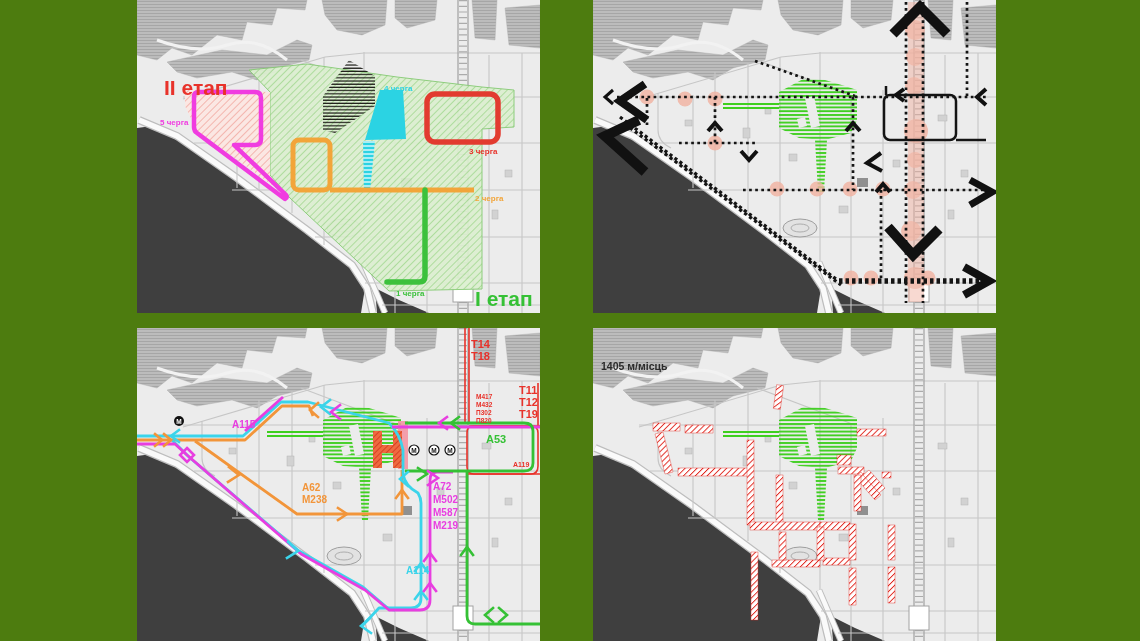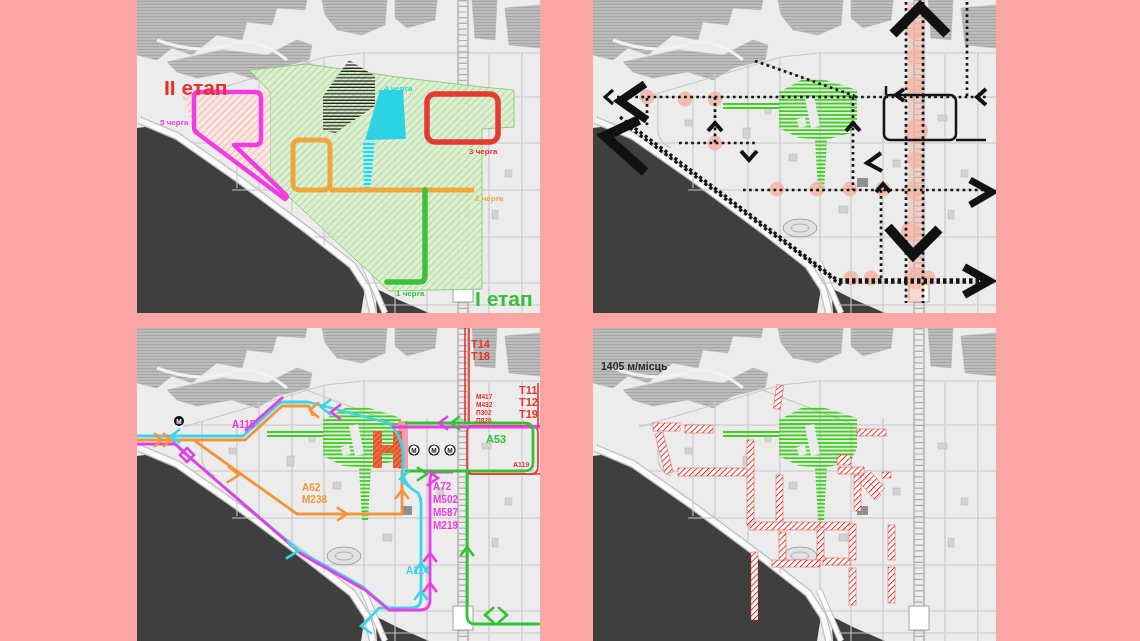--- a/index.html
+++ b/index.html
@@ -1,16 +1,16 @@
 <!DOCTYPE html>
 <html><head>
 <meta charset="utf-8">
 <style>
   html,body{margin:0;padding:0;background:#fff;}
-  .stage{position:relative;width:1140px;height:641px;background:#fca5a5;overflow:hidden;
+  .stage{position:relative;width:1140px;height:641px;background:#4d7c0f;overflow:hidden;
          font-family:"Liberation Sans",sans-serif;}
   .panel{position:absolute;width:403px;height:313px;display:block;}
   #p-phases {left:137px;top:0;}
   #p-traffic{left:593px;top:0;}
   #p-transit{left:137px;top:328px;}
   #p-parking{left:593px;top:328px;}
   text{font-family:"Liberation Sans","DejaVu Sans",sans-serif;font-weight:bold;}
   .lbl-big{font-size:21px;}
 </style>
 </head>

